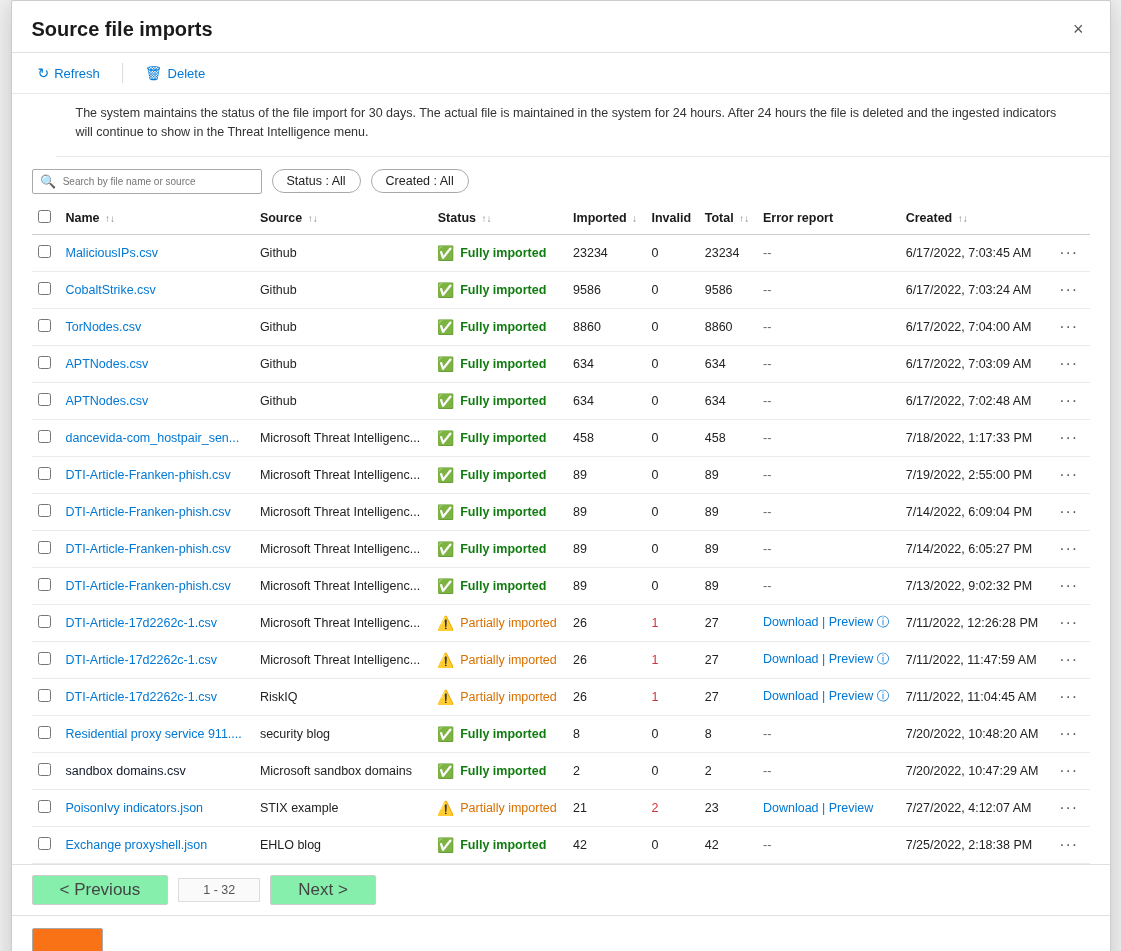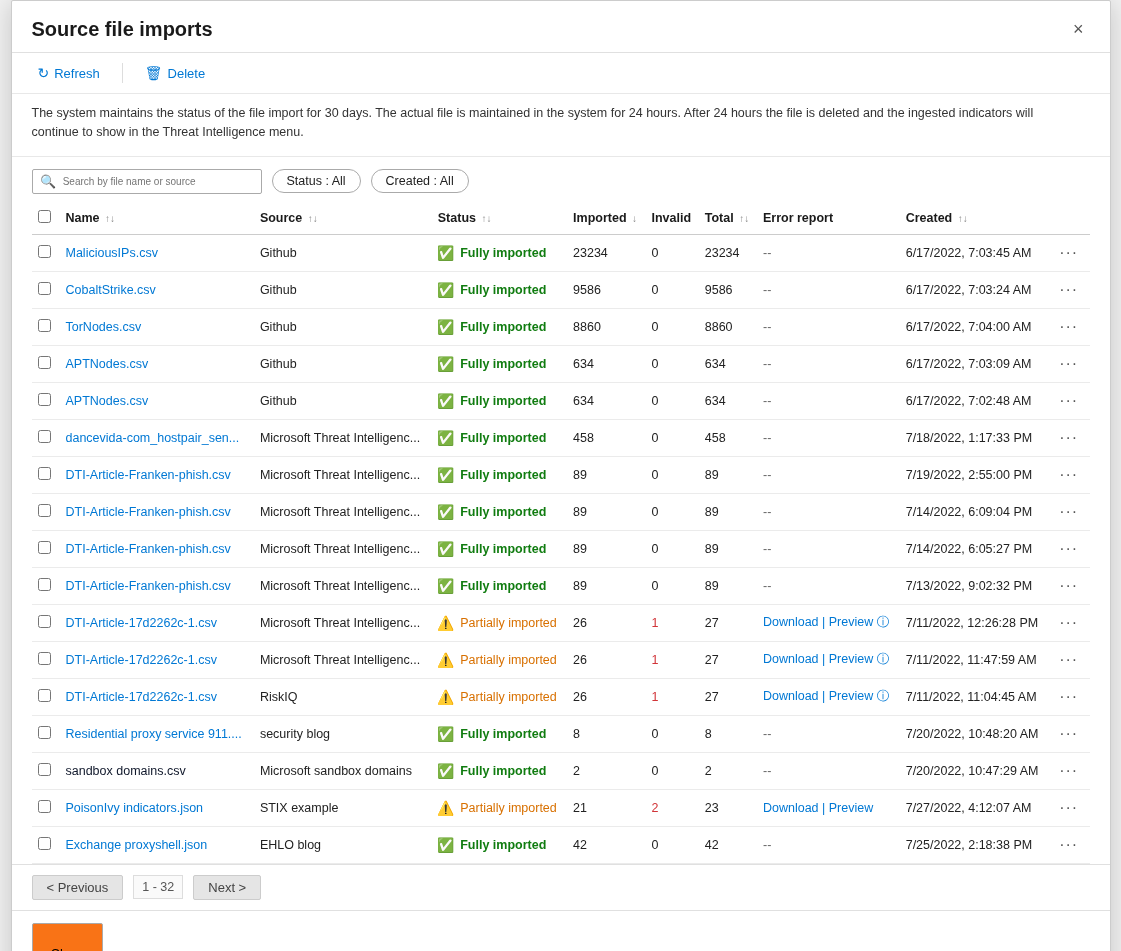--- a/index.html
+++ b/index.html
@@ -62,20 +62,21 @@
       padding: 4px 6px;
     }
     .toolbar-btn .icon { font-size: 14px; }
     .toolbar-divider { width: 1px; height: 20px; background: #ddd; }
     .info-bar {
       padding: 10px 37px 14px 20px;
       border-bottom: 1px solid #e8e8e8;
       color: #333;
       font-size: 12.5px;
       line-height: 1.5;
+      margin-left: 44px;
     }
     .filter-row {
       display: flex;
       align-items: center;
       gap: 10px;
       padding: 12px 20px 8px 20px;
     }
     .search-box {
       display: flex;
       align-items: center;
@@ -159,31 +160,31 @@
     }
     .pagination-row {
       display: flex;
       align-items: center;
       gap: 10px;
       padding: 10px 20px;
       border-top: 1px solid #e0e0e0;
     }
     .page-btn {
       border: 1px solid #ccc;
-      background: #e5e5e5;
-      padding: 4px 14px;
-      font-size: 13px;
+      background: #86efac;
+      padding: 4px 27px;
+      font-size: 17px;
       cursor: pointer;
       border-radius: 2px;
       color: #444;
     }
     .page-range {
       font-size: 12.5px;
       color: #555;
-      padding: 4px 8px;
+      padding: 4px 24px;
       border: 1px solid #ddd;
       background: #fafafa;
     }
     .dialog-footer {
       padding: 12px 20px;
       border-top: 1px solid #e0e0e0;
     }
     .close-footer-btn {
       border: 1px solid #aaa;
       background: #f97316;

